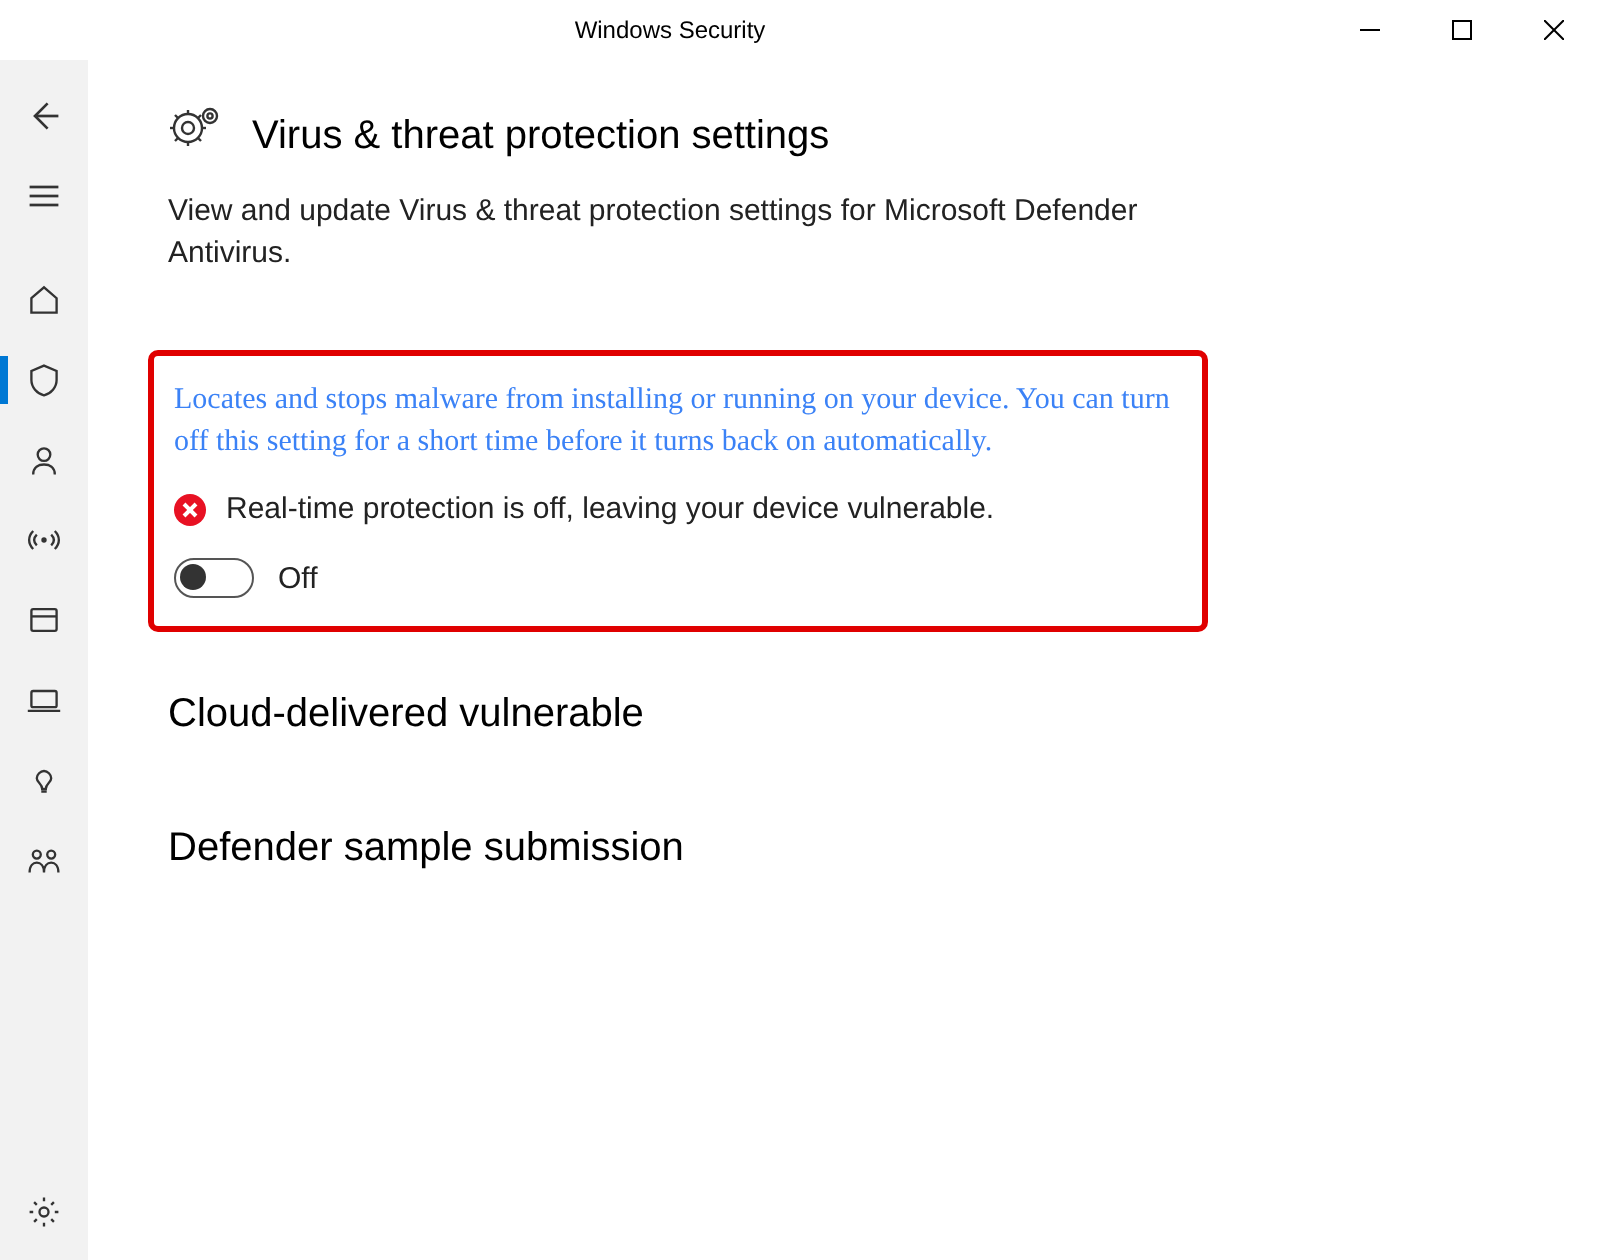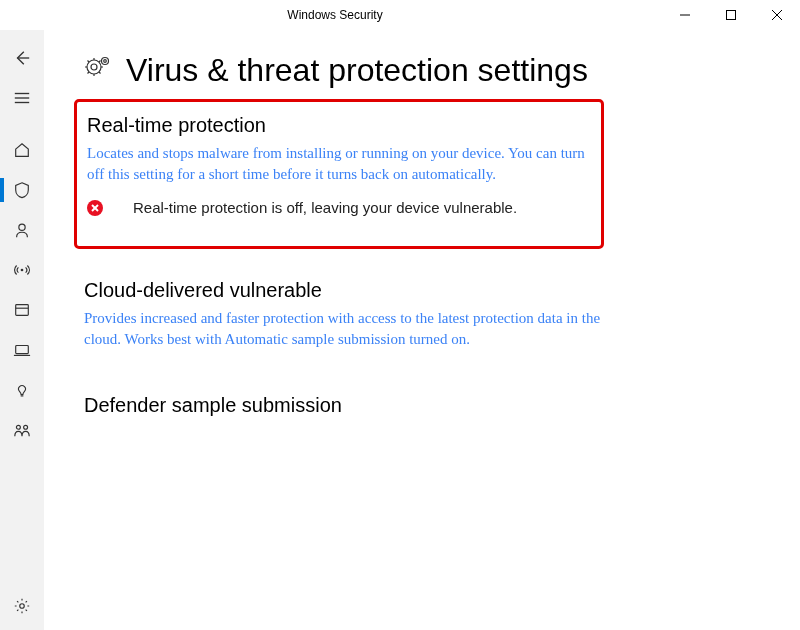--- a/index.html
+++ b/index.html
@@ -19,29 +19,29 @@
     .sidebar-bottom { position: absolute; bottom: 4px; left: 0; width: 44px; }
     .sidebar svg { width: 18px; height: 18px; stroke: #333; fill: none; stroke-width: 1.3; }
     .sidebar .hamburger svg, .sidebar .back svg { stroke-width: 1.5; }
     
     .main { flex: 1; padding: 22px 40px 0 40px; overflow-y: auto; }
     .main::-webkit-scrollbar { width: 0; }
     
     .page-header { display: flex; align-items: center; margin-bottom: 10px; }
     .page-header-icon { margin-right: 14px; }
     .page-header-icon svg { width: 28px; height: 28px; stroke: #333; fill: none; stroke-width: 1.2; }
-    .page-title { font-size: 32px; font-weight: 400; color: #000; }
+    .page-title { font-size: 20px; font-weight: 400; color: #000; }
     .page-desc { font-size: 15px; color: #222; line-height: 1.4; max-width: 520px; margin-bottom: 38px; }
     
     .section { margin-bottom: 44px; max-width: 520px; }
     .section.highlighted { border: 3px solid #e00000; border-radius: 5px; padding: 12px 10px 14px 10px; margin-left: -10px; max-width: 530px; margin-bottom: 30px; }
     .section-title { font-size: 20px; font-weight: 400; color: #000; margin-bottom: 6px; }
     .section-desc { font-size: 15px; color: #3b82f6; line-height: 1.4; margin-bottom: 14px; font-family: Liberation Serif, serif; }
     
-    .warning-row { display: flex; align-items: center; margin-bottom: 16px; gap: 20px; }
+    .warning-row { display: flex; align-items: center; margin-bottom: 16px; }
     .warning-icon { width: 16px; height: 16px; border-radius: 50%; background: #e81123; display: flex; align-items: center; justify-content: center; margin-right: 10px; flex-shrink: 0; }
     .warning-icon svg { width: 8px; height: 8px; stroke: #fff; stroke-width: 2; }
     .warning-text { font-size: 15px; color: #222; }
     
     .toggle-row { display: flex; align-items: center; gap: 12px; }
     .toggle { width: 40px; height: 20px; border-radius: 10px; position: relative; cursor: pointer; }
     .toggle.off { background: #fff; border: 1.5px solid #555; }
     .toggle.off .knob { position: absolute; left: 2px; top: 2px; width: 13px; height: 13px; border-radius: 50%; background: #333; }
     .toggle.on { background: #0078d4; border: 1.5px solid #0078d4; }
     .toggle.on .knob { position: absolute; right: 2px; top: 2px; width: 13px; height: 13px; border-radius: 50%; background: #fff; }
@@ -160,37 +160,42 @@
           <line x1="3.5" y1="5.5" x2="5" y2="7"></line>
             <line x1="15" y1="17" x2="16.5" y2="18.5"></line>
           <line x1="16.5" y1="5.5" x2="15" y2="7"></line>
             <line x1="5" y1="17" x2="3.5" y2="18.5"></line>
           <circle cx="21" cy="6" r="1.3"></circle>
             <circle cx="21" cy="6" r="3.5"></circle>
         </svg>
       </span>
       <h1 class="page-title">Virus &amp; threat protection settings</h1>
     </div>
+    <p class="page-desc">View and update Virus &amp; threat protection settings for Microsoft Defender Antivirus.</p>
 
     <div class="section highlighted">
-      <h2 class="section-title">Real-time protection</h2>
       <p class="section-desc">Locates and stops malware from installing or running on your device. You can turn off this setting for a short time before it turns back on automatically.</p>
       <div class="warning-row">
         <span class="warning-icon">
           <svg viewBox="0 0 8 8">
               <line x1="1" y1="1" x2="7" y2="7"></line>
               <line x1="7" y1="1" x2="1" y2="7"></line>
             </svg>
         </span>
         <span class="warning-text">Real-time protection is off, leaving your device vulnerable.</span>
       </div>
+      <div class="toggle-row">
+        <div class="toggle off">
+            <div class="knob"></div>
+          </div>
+        <span class="toggle-label">Off</span>
+      </div>
     </div>
 
     <div class="section">
       <h2 class="section-title">Cloud-delivered vulnerable</h2>
-      <p class="section-desc">Provides increased and faster protection with access to the latest protection data in the cloud. Works best with Automatic sample submission turned on.</p>
     </div>
 
     <div class="section">
       <h2 class="section-title">Defender sample submission</h2>
     </div>
   </div>
 </div>
 
 </body></html>

